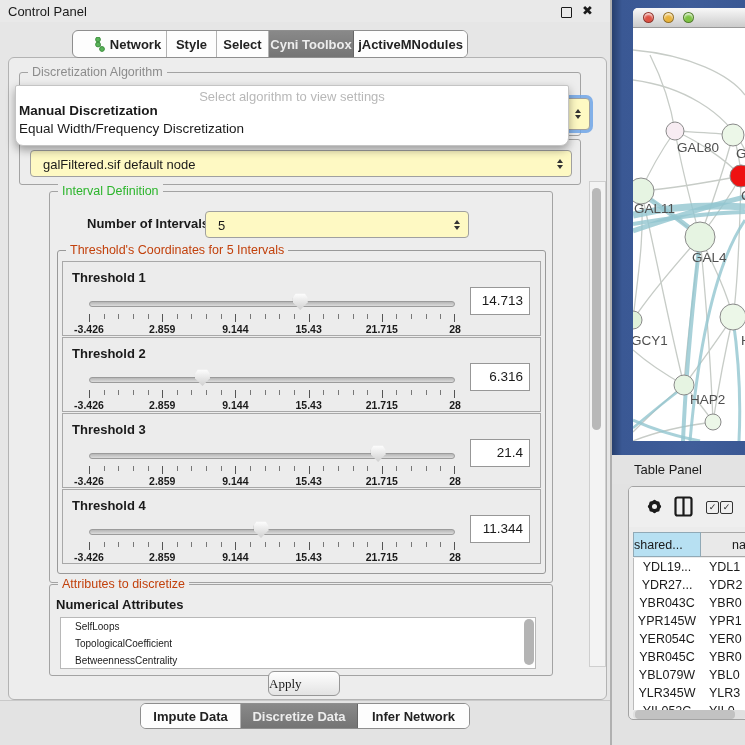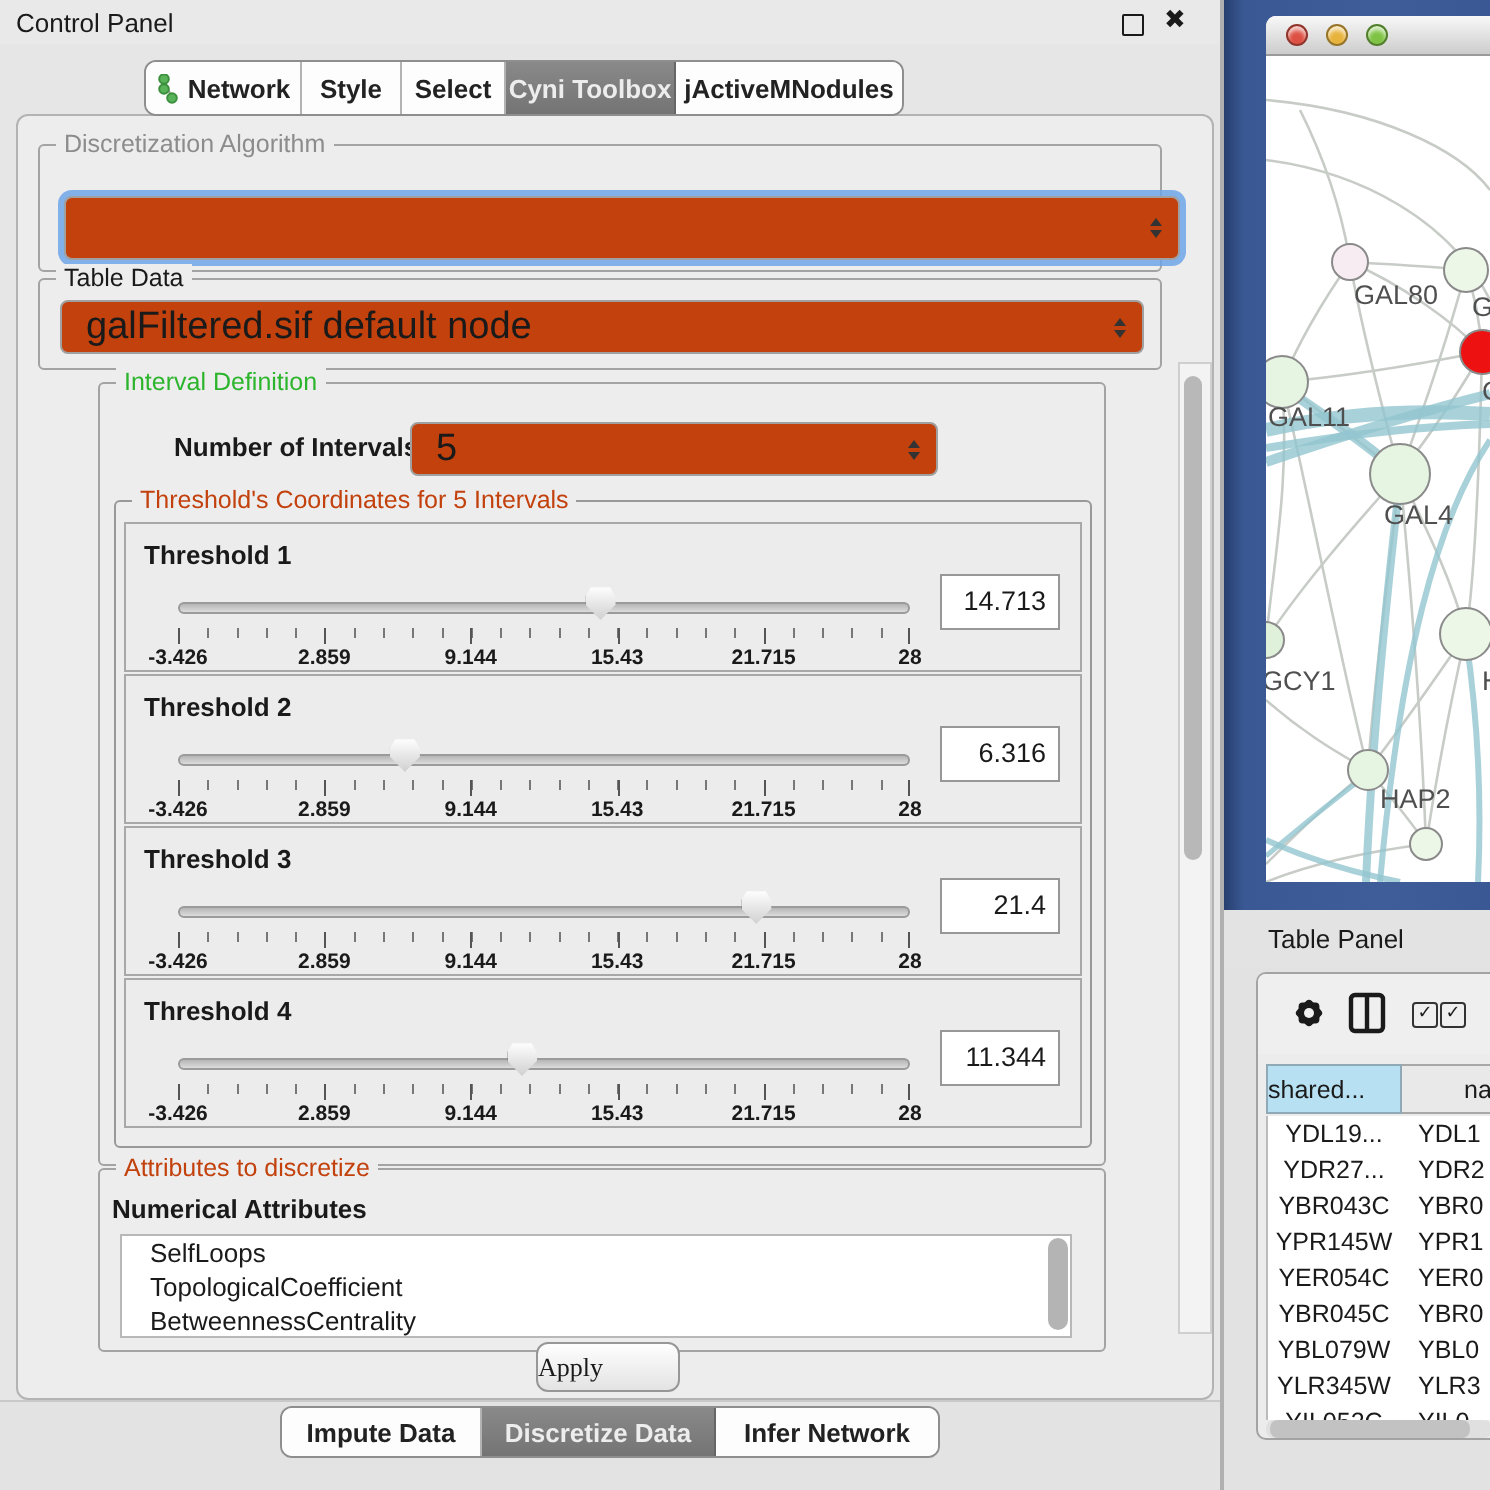--- a/index.html
+++ b/index.html
@@ -11,35 +11,35 @@
   .titlebar{left:0;top:0;width:612px;height:22px;background:#e9e9e9;}
   .title-text{left:8px;top:4px;font-size:13px;}
   .float-icon{left:561px;top:7px;width:9px;height:9px;border:1.6px solid #1a1a1a;border-radius:1px;}
   .close-icon{left:582px;top:3px;font-size:13px;font-weight:700;font-family:"DejaVu Sans",sans-serif;}
 
   .tabbar{display:flex;height:26px;border:1px solid #8e8e8e;border-radius:6px;overflow:hidden;background:#fdfdfd;z-index:5;}
   .seg{display:flex;align-items:center;justify-content:center;gap:4px;background:#fdfdfd;
        border-right:1px solid #b3b3b3;font-weight:600;font-size:13px;color:#222;box-sizing:border-box;}
   .seg:last-child{border-right:none;}
   .seg.sel{background:linear-gradient(#898989,#747474);color:#ededed;border-color:#666;}
-  #top-tabs{left:72px;top:30px;}
+  #top-tabs{left:72px;top:30px;padding-left:16px;}
   #bottom-tabs{left:140px;top:703px;}
 
   .inset{left:8px;top:57px;width:597px;height:641px;background:#ededed;
          border:1px solid #b3b3b3;border-radius:6px;}
   .bottom-strip{left:0;top:700px;width:612px;height:45px;background:#e3e3e3;border-top:1px solid #c9c9c9;}
 
   
   .group{position:absolute;border:1px solid #a3a3a3;border-radius:3px;}
   .gtitle{position:absolute;top:-8px;left:8px;background:#ededed;padding:0 4px;font-size:12.5px;white-space:nowrap;}
   .gray-t{color:#8c8c8c;} .green-t{color:#2cb52c;} .blue-t{color:#c2410c;}
   .dark-t{color:#1a1a1a;}
 
   
-  .combo{position:absolute;background:#c2410c;border:1px solid #a0a0a0;border-radius:4px;font-size:19px;}
+  .combo{position:absolute;background:#fef9c3;border:1px solid #a0a0a0;border-radius:4px;font-size:13px;}
   .combo .ctext{position:absolute;left:12px;top:50%;transform:translateY(-50%);white-space:nowrap;}
   .stepper{position:absolute;right:8px;top:50%;transform:translateY(-50%);display:flex;flex-direction:column;gap:2px;align-items:center;}
   .tri-up{width:0;height:0;border-left:3.5px solid transparent;border-right:3.5px solid transparent;border-bottom:4.5px solid #333;}
   .tri-dn{width:0;height:0;border-left:3.5px solid transparent;border-right:3.5px solid transparent;border-top:4.5px solid #333;}
 
   
   .popup{left:6px;top:27px;width:552px;height:59px;background:#fff;border:1px solid #c4c4c4;
          border-radius:2px 2px 8px 8px;box-shadow:0 4px 10px rgba(0,0,0,.35);z-index:50;}
   .pop-ph{position:absolute;left:0;right:0;top:3px;text-align:center;color:#b8b8b8;font-size:13px;}
   .pop-opt1{position:absolute;left:3px;top:17px;font-size:13.5px;font-weight:700;}
@@ -60,21 +60,21 @@
          background-size:100% 5px;background-repeat:no-repeat;}
   .maj{position:absolute;top:0;width:1px;height:8px;background:#555;}
   .scale{position:absolute;left:26px;top:61px;width:366px;height:12px;}
   .scale span{position:absolute;transform:translateX(-50%);font-size:10.5px;font-weight:700;color:#1a1a1a;white-space:nowrap;}
   .valbox{position:absolute;right:10px;top:25px;width:52px;height:26px;background:#fff;border:1px solid #979797;
           font-size:13.5px;text-align:right;line-height:26px;padding-right:6px;}
 
   
   .attr-list{position:absolute;left:10px;top:32px;width:474px;height:50px;background:#fff;
              border:1px solid #b8b8b8;overflow:hidden;}
-  .attr-item{font-size:13px;line-height:17px;padding-left:14px;white-space:nowrap;}
+  .attr-item{font-size:10px;line-height:17px;padding-left:14px;white-space:nowrap;}
   .attr-sb{position:absolute;right:1px;top:1px;width:10px;height:46px;background:#b4b4b4;border-radius:5px;}
 
   .apply-btn{left:259px;top:613px;width:70px;height:23px;background:linear-gradient(#fefefe,#e3e3e3);
              border:1px solid #979797;border-radius:6px;font-size:13px;text-align:left;line-height:23px;font-family:Liberation Serif, serif;}
 
   .vscroll{left:580px;top:123px;width:15px;height:484px;background:#f3f3f3;border:1px solid #cfcfcf;}
   .vthumb{position:absolute;left:2px;top:6px;width:9px;height:242px;background:#b8b8b8;border-radius:5px;}
 
   .divider{left:610px;top:0;width:2px;height:745px;background:#b0b0b0;}
 
@@ -149,20 +149,25 @@
   <div class="group" style="left:10px;top:14px;width:560px;height:62px;">
     <span class="gtitle gray-t">Discretization Algorithm</span>
     <div class="combo combo-focus" style="left:12px;top:25px;width:556px;height:30px;">
       <span class="stepper">
           <i class="tri-up"></i>
           <i class="tri-dn"></i>
         </span>
     </div>
   </div>
 
+  <div class="abs popup">
+    <div class="pop-ph">Select algorithm to view settings</div>
+    <div class="pop-opt1">Manual Discretization</div>
+    <div class="pop-opt2">Equal Width/Frequency Discretization</div>
+  </div>
 
   <div class="group" style="left:10px;top:81px;width:560px;height:44px;">
     <span class="gtitle dark-t">Table Data</span>
     <div class="combo" style="left:10px;top:10px;width:540px;height:25px;">
       <span class="ctext">galFiltered.sif default node</span>
       <span class="stepper">
           <i class="tri-up"></i>
           <i class="tri-dn"></i>
         </span>
     </div>

